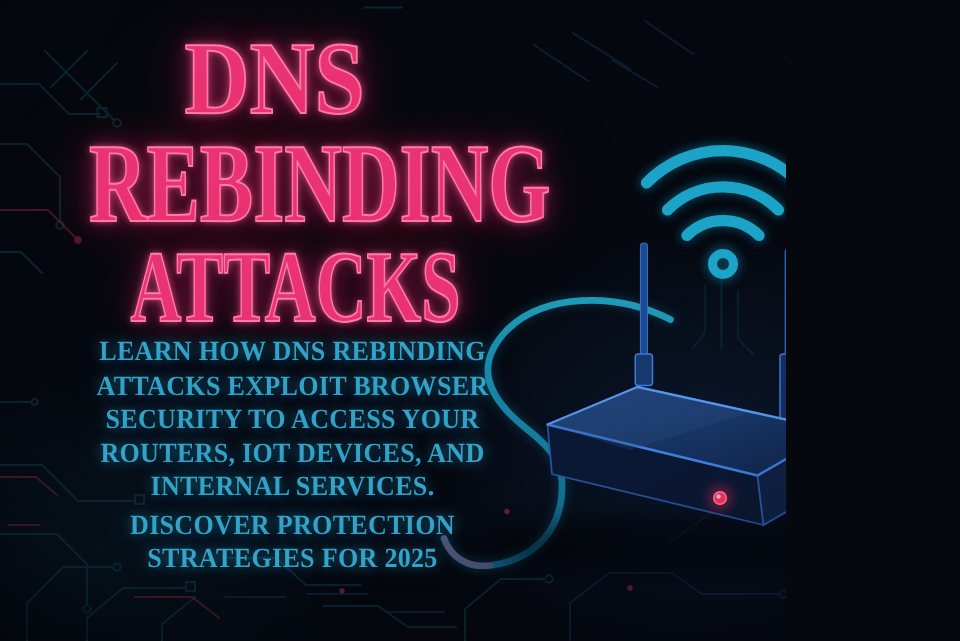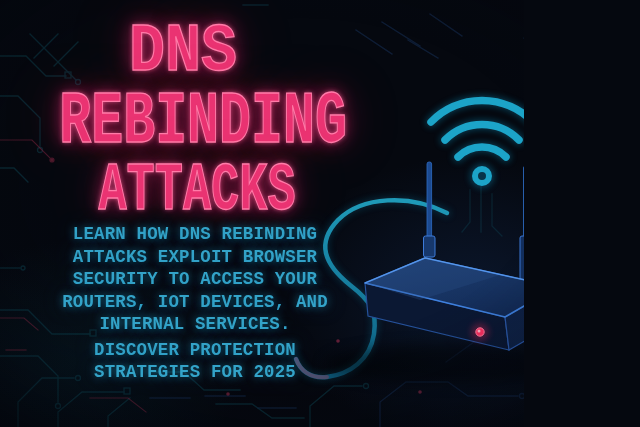--- a/index.html
+++ b/index.html
@@ -1,18 +1,18 @@
 <!DOCTYPE html>
 <html><head>
 <meta charset="utf-8">
 <style>
   html,body{margin:0;padding:0;background:#05080f;}
   .poster{
     position:relative;width:524px;height:427px;overflow:hidden;
-    background:#05080f;font-family:Liberation Mono, monospace;
+    background:#05080f;font-family:Liberation Serif, serif;
   }
   svg.bg{position:absolute;left:0;top:0;width:640px;height:427px;display:block;}
   .title{
     position:absolute;top:17px;left:0;width:388px;text-align:center;
     font-weight:700;color:#ea3372;z-index:3;
   }
   .tl{
     white-space:nowrap;position:relative;
     -webkit-text-stroke:1.3px #ff7ba8;
     text-shadow:0 0 6px rgba(255,90,150,.85),0 0 18px rgba(240,45,115,.55),

